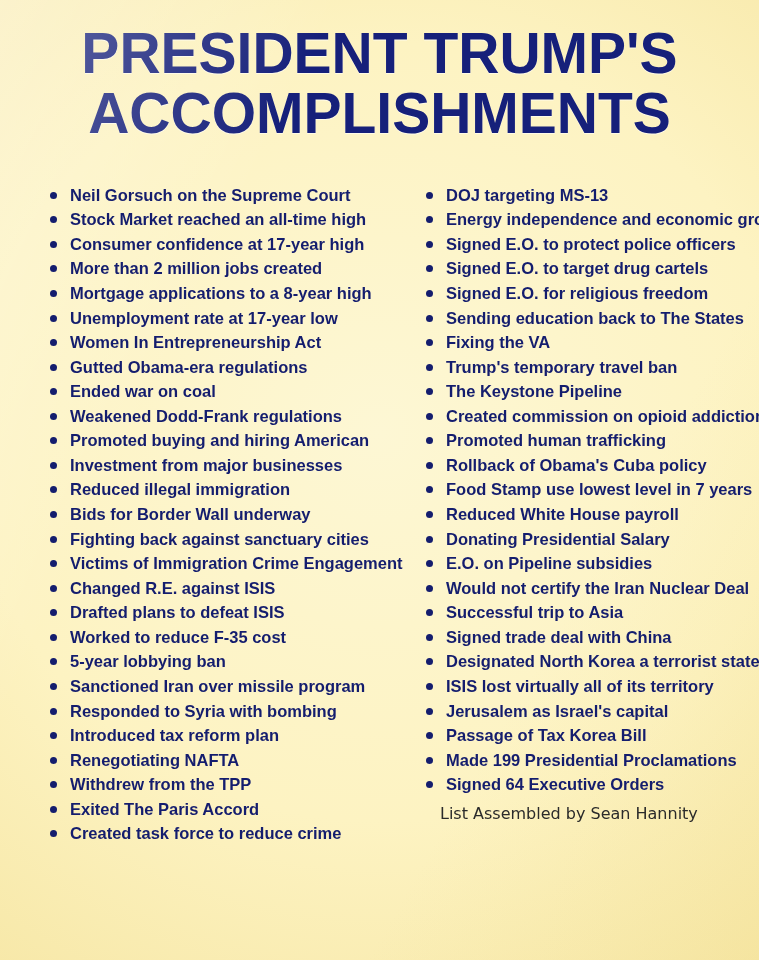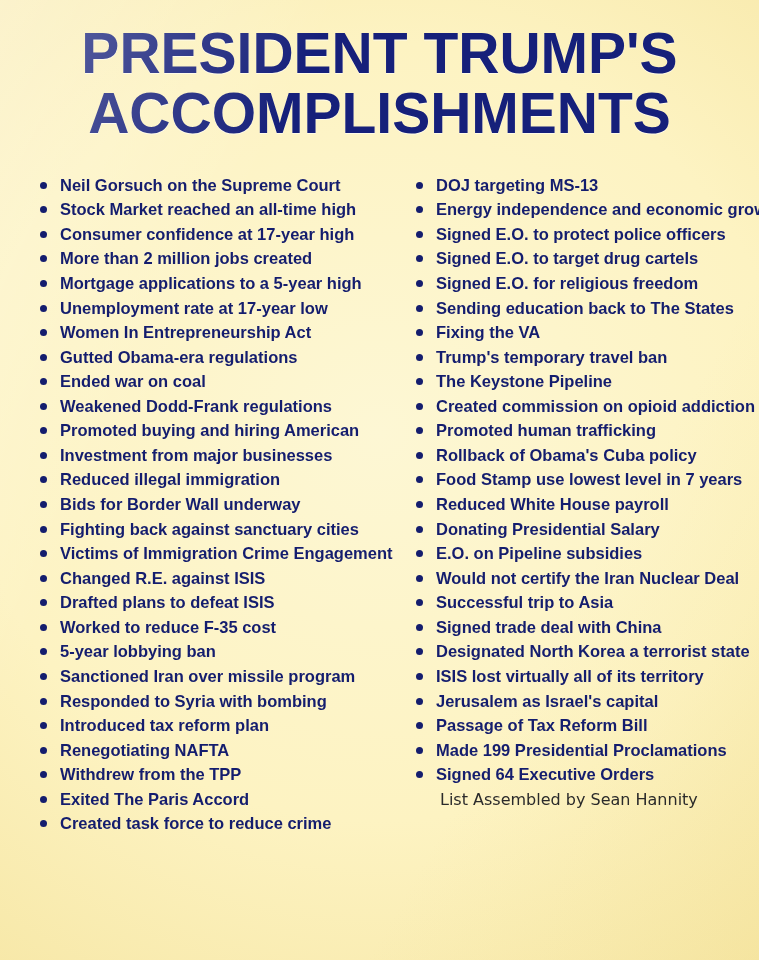--- a/index.html
+++ b/index.html
@@ -60,21 +60,21 @@
   .col-left {
     width: 380px;
     padding-left: 16px;
   }
   .col-right {
     width: 335px;
     padding-left: 12px;
   }
   ul.acc-list {
     list-style: none;
-    margin: 0;
+    margin: 10px;
     padding: 0;
   }
   ul.acc-list li {
     position: relative;
     padding-left: 22px;
     margin-bottom: 6.1px;
     font-size: 16.5px;
     font-weight: bold;
     color: #141d6e;
     line-height: 1.12;
@@ -109,21 +109,21 @@
     <div class="title-line2">ACCOMPLISHMENTS</div>
   </div>
 
   <div class="columns">
     <div class="col col-left">
       <ul class="acc-list" id="left-list">
           <li><span class="bullet"></span><span>Neil Gorsuch on the Supreme Court</span></li>
           <li><span class="bullet"></span><span>Stock Market reached an all-time high</span></li>
           <li><span class="bullet"></span><span>Consumer confidence at 17-year high</span></li>
           <li><span class="bullet"></span><span>More than 2 million jobs created</span></li>
-          <li><span class="bullet"></span><span>Mortgage applications to a 5-year high</span></li>
+          <li><span class="bullet"></span><span>Mortgage applications to a 8-year high</span></li>
           <li><span class="bullet"></span><span>Unemployment rate at 17-year low</span></li>
           <li><span class="bullet"></span><span>Women In Entrepreneurship Act</span></li>
           <li><span class="bullet"></span><span>Gutted Obama-era regulations</span></li>
           <li><span class="bullet"></span><span>Ended war on coal</span></li>
           <li><span class="bullet"></span><span>Weakened Dodd-Frank regulations</span></li>
           <li><span class="bullet"></span><span>Promoted buying and hiring American</span></li>
           <li><span class="bullet"></span><span>Investment from major businesses</span></li>
           <li><span class="bullet"></span><span>Reduced illegal immigration</span></li>
           <li><span class="bullet"></span><span>Bids for Border Wall underway</span></li>
           <li><span class="bullet"></span><span>Fighting back against sanctuary cities</span></li>
@@ -158,21 +158,21 @@
           <li><span class="bullet"></span><span>Food Stamp use lowest level in 7 years</span></li>
           <li><span class="bullet"></span><span>Reduced White House payroll</span></li>
           <li><span class="bullet"></span><span>Donating Presidential Salary</span></li>
           <li><span class="bullet"></span><span>E.O. on Pipeline subsidies</span></li>
           <li><span class="bullet"></span><span>Would not certify the Iran Nuclear Deal</span></li>
           <li><span class="bullet"></span><span>Successful trip to Asia</span></li>
           <li><span class="bullet"></span><span>Signed trade deal with China</span></li>
           <li><span class="bullet"></span><span>Designated North Korea a terrorist state</span></li>
           <li><span class="bullet"></span><span>ISIS lost virtually all of its territory</span></li>
           <li><span class="bullet"></span><span>Jerusalem as Israel's capital</span></li>
-          <li><span class="bullet"></span><span>Passage of Tax Reform Bill</span></li>
+          <li><span class="bullet"></span><span>Passage of Tax Korea Bill</span></li>
           <li><span class="bullet"></span><span>Made 199 Presidential Proclamations</span></li>
           <li><span class="bullet"></span><span>Signed 64 Executive Orders</span></li>
         </ul>
       <div class="credit">List Assembled by Sean Hannity</div>
     </div>
   </div>
 
 </div>
 
 </body></html>

